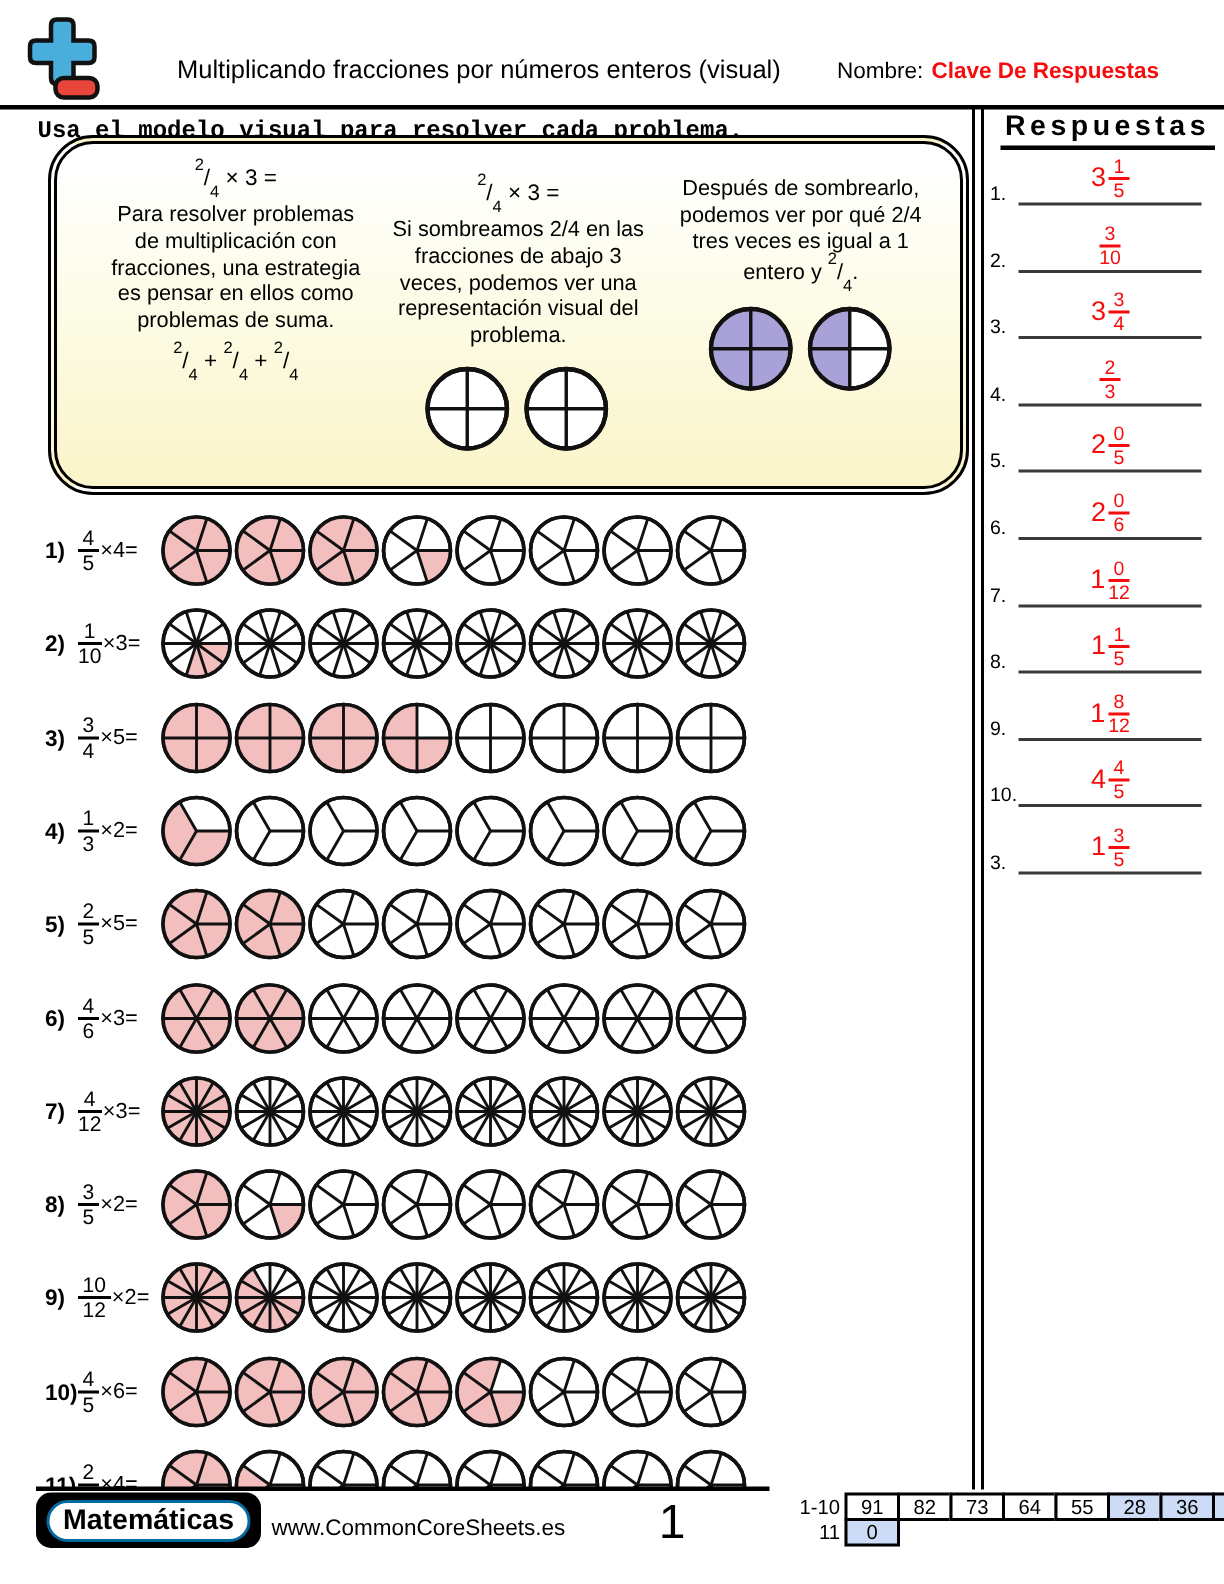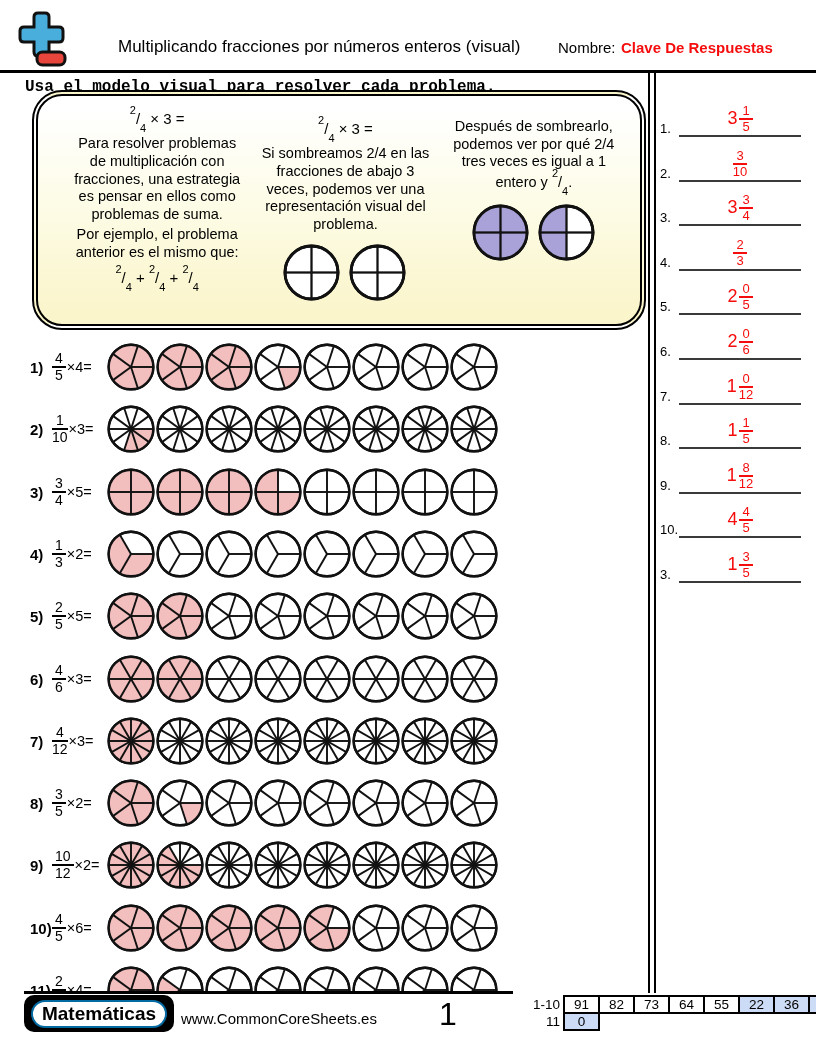--- a/index.html
+++ b/index.html
@@ -81,21 +81,20 @@
   <div class="title">Multiplicando fracciones por números enteros (visual)</div>
   <div class="name-label">Nombre:</div>
   <div class="name-value">Clave De Respuestas</div>
   <div class="header-rule"></div>
   <div class="instruction">Usa el modelo visual para resolver cada problema.</div>
 
   <div class="exbox">
     <div class="excol">
       <div class="eq"><sup class="f">2</sup>/<sub class="f">4</sub><span> × 3 = </span></div>
       <div class="exbody">Para resolver problemas de multiplicación con fracciones, una estrategia es pensar en ellos como problemas de suma.</div>
-      <div class="exbody">Por ejemplo, el problema anterior es el mismo que:</div>
       <div class="sumrow" id="sum-formula"><span><sup class="f">2</sup>/<sub class="f">4</sub></span> + <span><sup class="f">2</sup>/<sub class="f">4</sub></span> + <span><sup class="f">2</sup>/<sub class="f">4</sub></span></div>
     </div>
     <div class="excol" style="padding-top:10px;">
       <div class="eq"><sup class="f">2</sup>/<sub class="f">4</sub><span> × 3 = </span></div>
       <div class="exbody">Si sombreamos 2/4 en las fracciones de abajo 3 veces, podemos ver una representación visual del problema.</div>
       <div class="expies" id="expies2">
           <span class="pie"><svg width="57" height="57" viewBox="0 0 100 100">
               <circle cx="50" cy="50" r="46.5" fill="#fff" stroke="#111" stroke-width="5"></circle>
               <line x1="50" y1="50" x2="96.5" y2="50" stroke="#111" stroke-width="4"></line>
               <line x1="50" y1="50" x2="50" y2="96.5" stroke="#111" stroke-width="4"></line>
@@ -132,20 +131,21 @@
               <line x1="50" y1="50" x2="3.5" y2="50.00000000000001" stroke="#111" stroke-width="4"></line>
               <line x1="50" y1="50" x2="49.99999999999999" y2="3.5" stroke="#111" stroke-width="4"></line>
               <line x1="50" y1="50" x2="96.5" y2="49.999999999999986" stroke="#111" stroke-width="4"></line>
               <circle cx="50" cy="50" r="46.5" fill="none" stroke="#111" stroke-width="5"></circle>
             </svg></span>
         </div>
     </div>
   </div>
 
   <div class="vsep"></div>
+  <div class="ans-title">Respuestas</div>
   <div id="answers">
       <div class="ansitem" style="top: 95px;">
         <span class="ansnum">1.</span>
         <span class="ansfrac"><span class="mixed">
             <span class="whole">3</span>
             <span class="vfrac">
               <span class="afn">1</span>
               <span class="afd">5</span>
             </span>
           </span></span>
@@ -1381,21 +1381,21 @@
   <div class="site">www.CommonCoreSheets.es</div>
   <div class="pageno">1</div>
   <div id="scores">
       <div class="srow">
         <span class="slabel">1-10</span>
         <span class="scell">91</span>
         <span class="scell">82</span>
         <span class="scell">73</span>
         <span class="scell">64</span>
         <span class="scell">55</span>
-        <span class="scell hl">22</span>
+        <span class="scell hl">28</span>
         <span class="scell hl">36</span>
         <span class="scell hl">27</span>
         <span class="scell hl">18</span>
         <span class="scell hl">9</span>
       </div>
       <div class="srow">
         <span class="slabel">11</span>
         <span class="scell hl">0</span>
       </div>
     </div>

